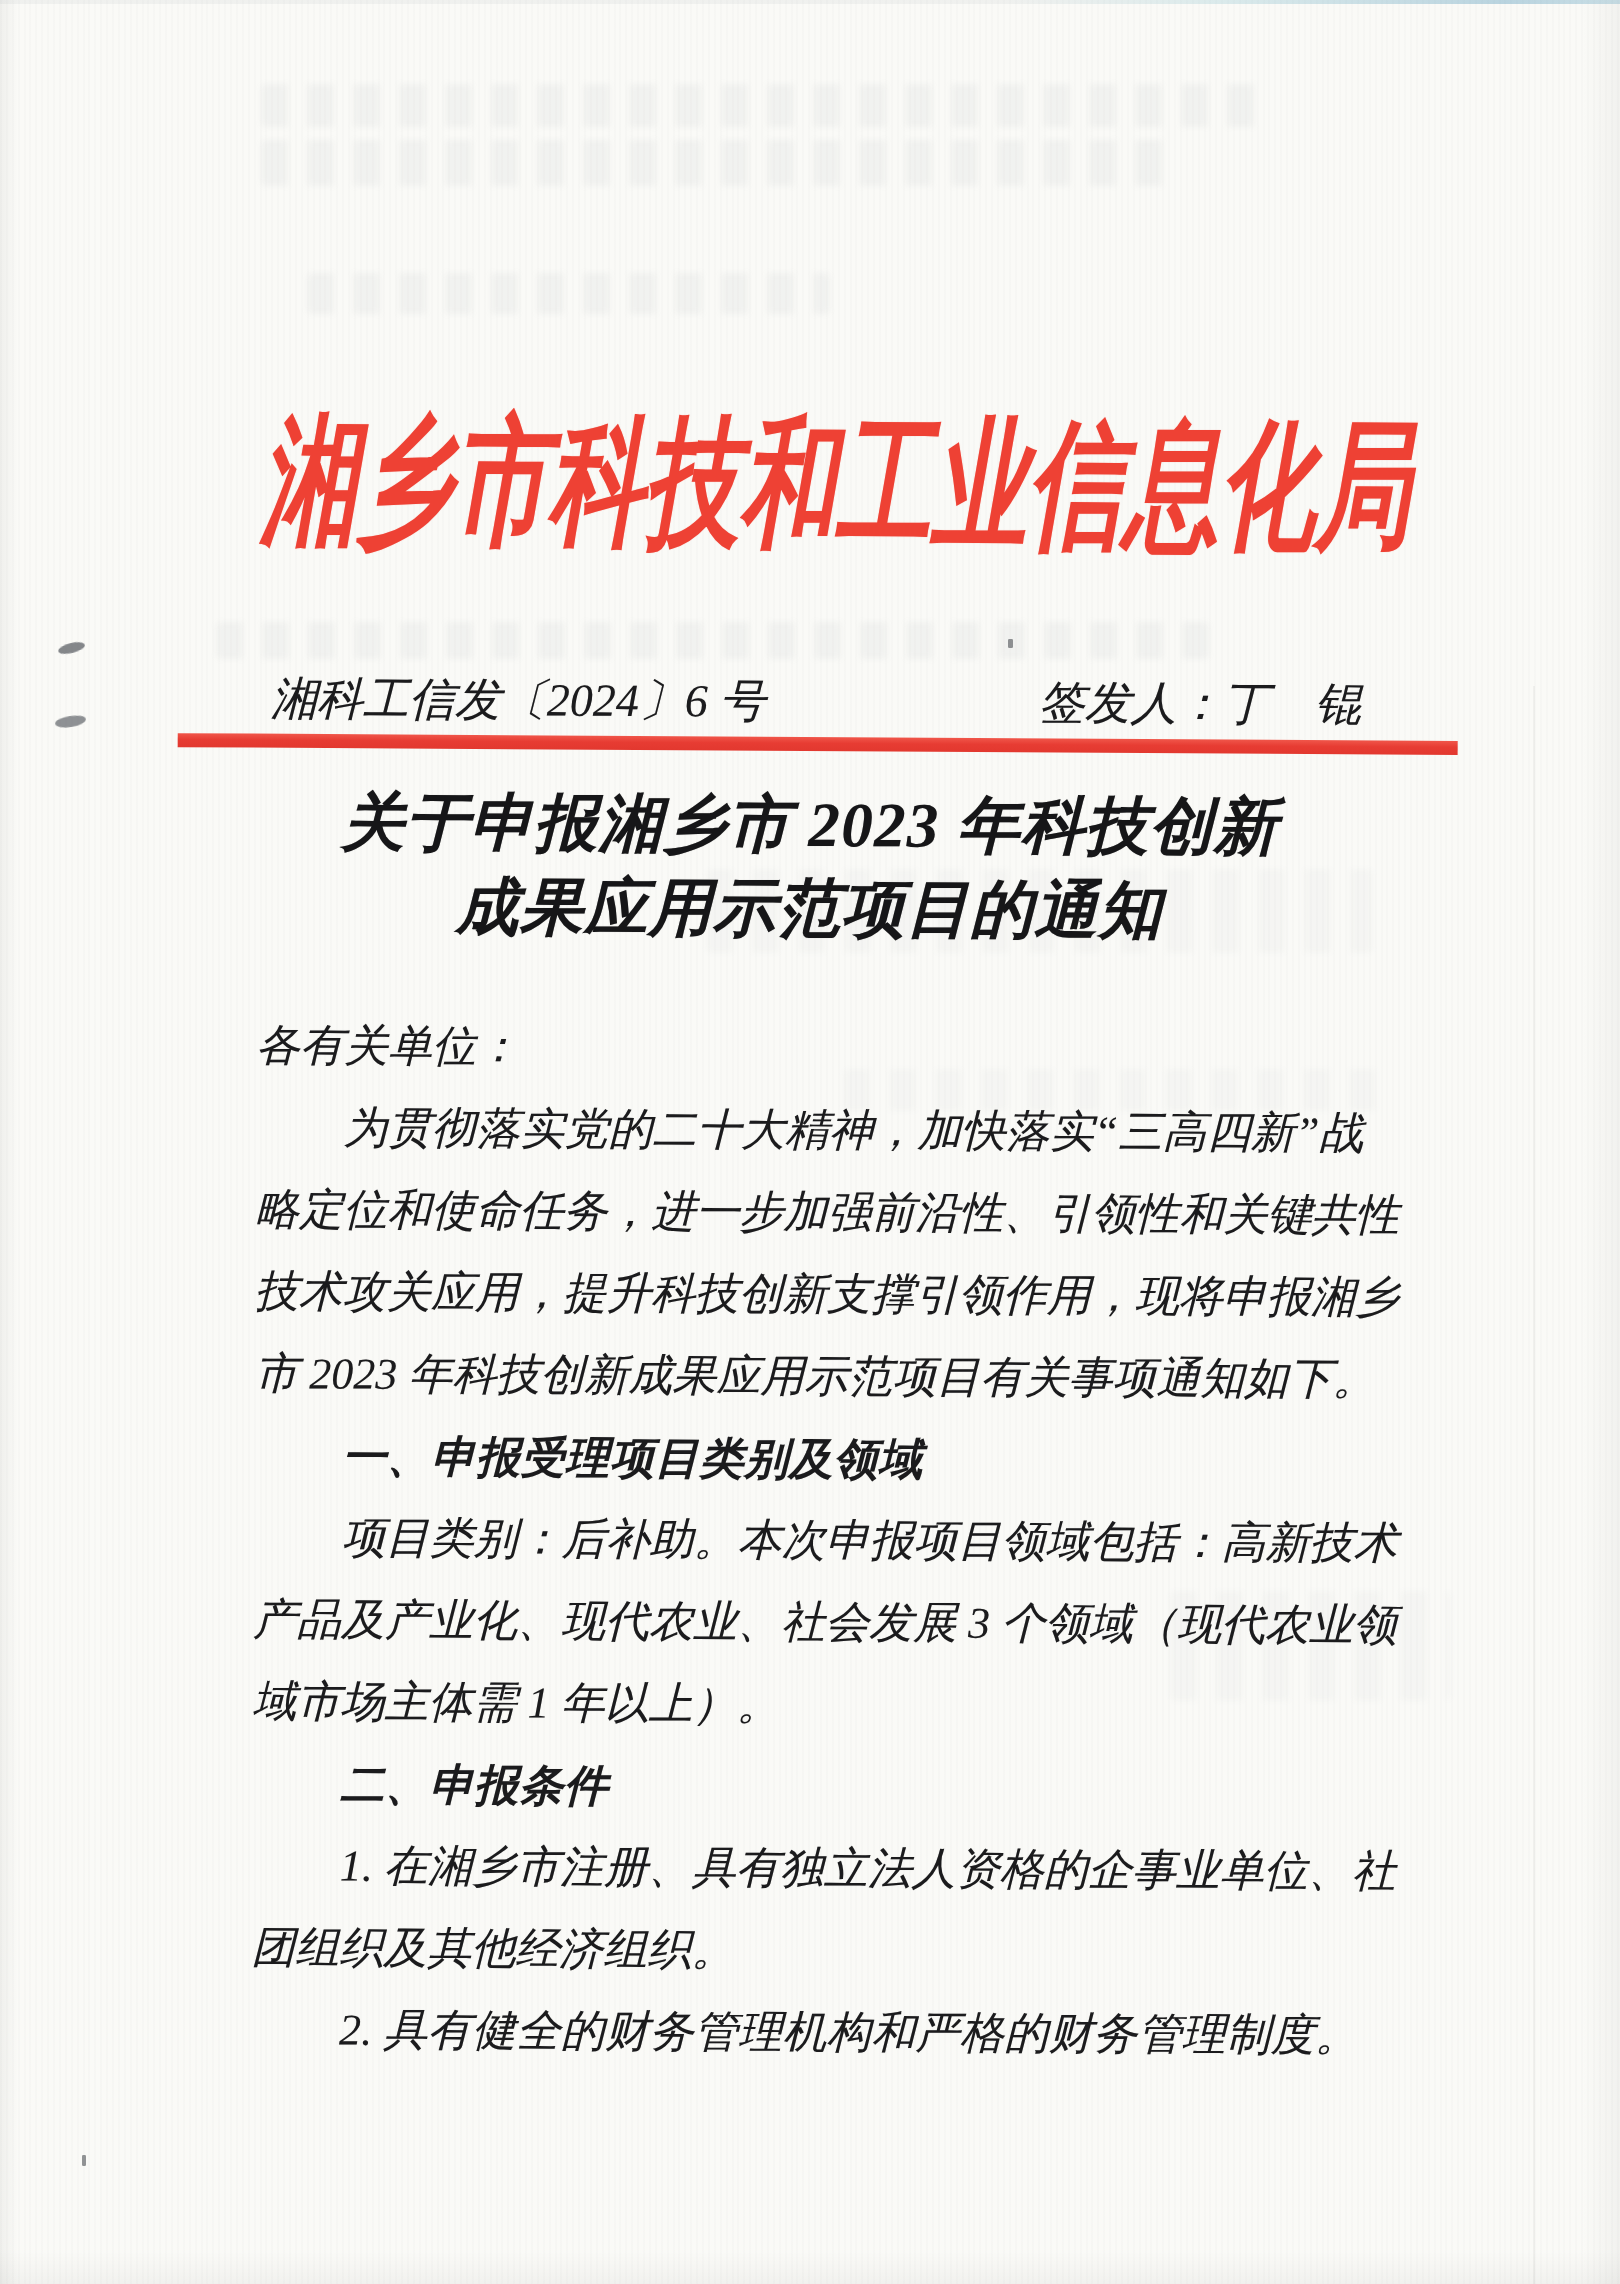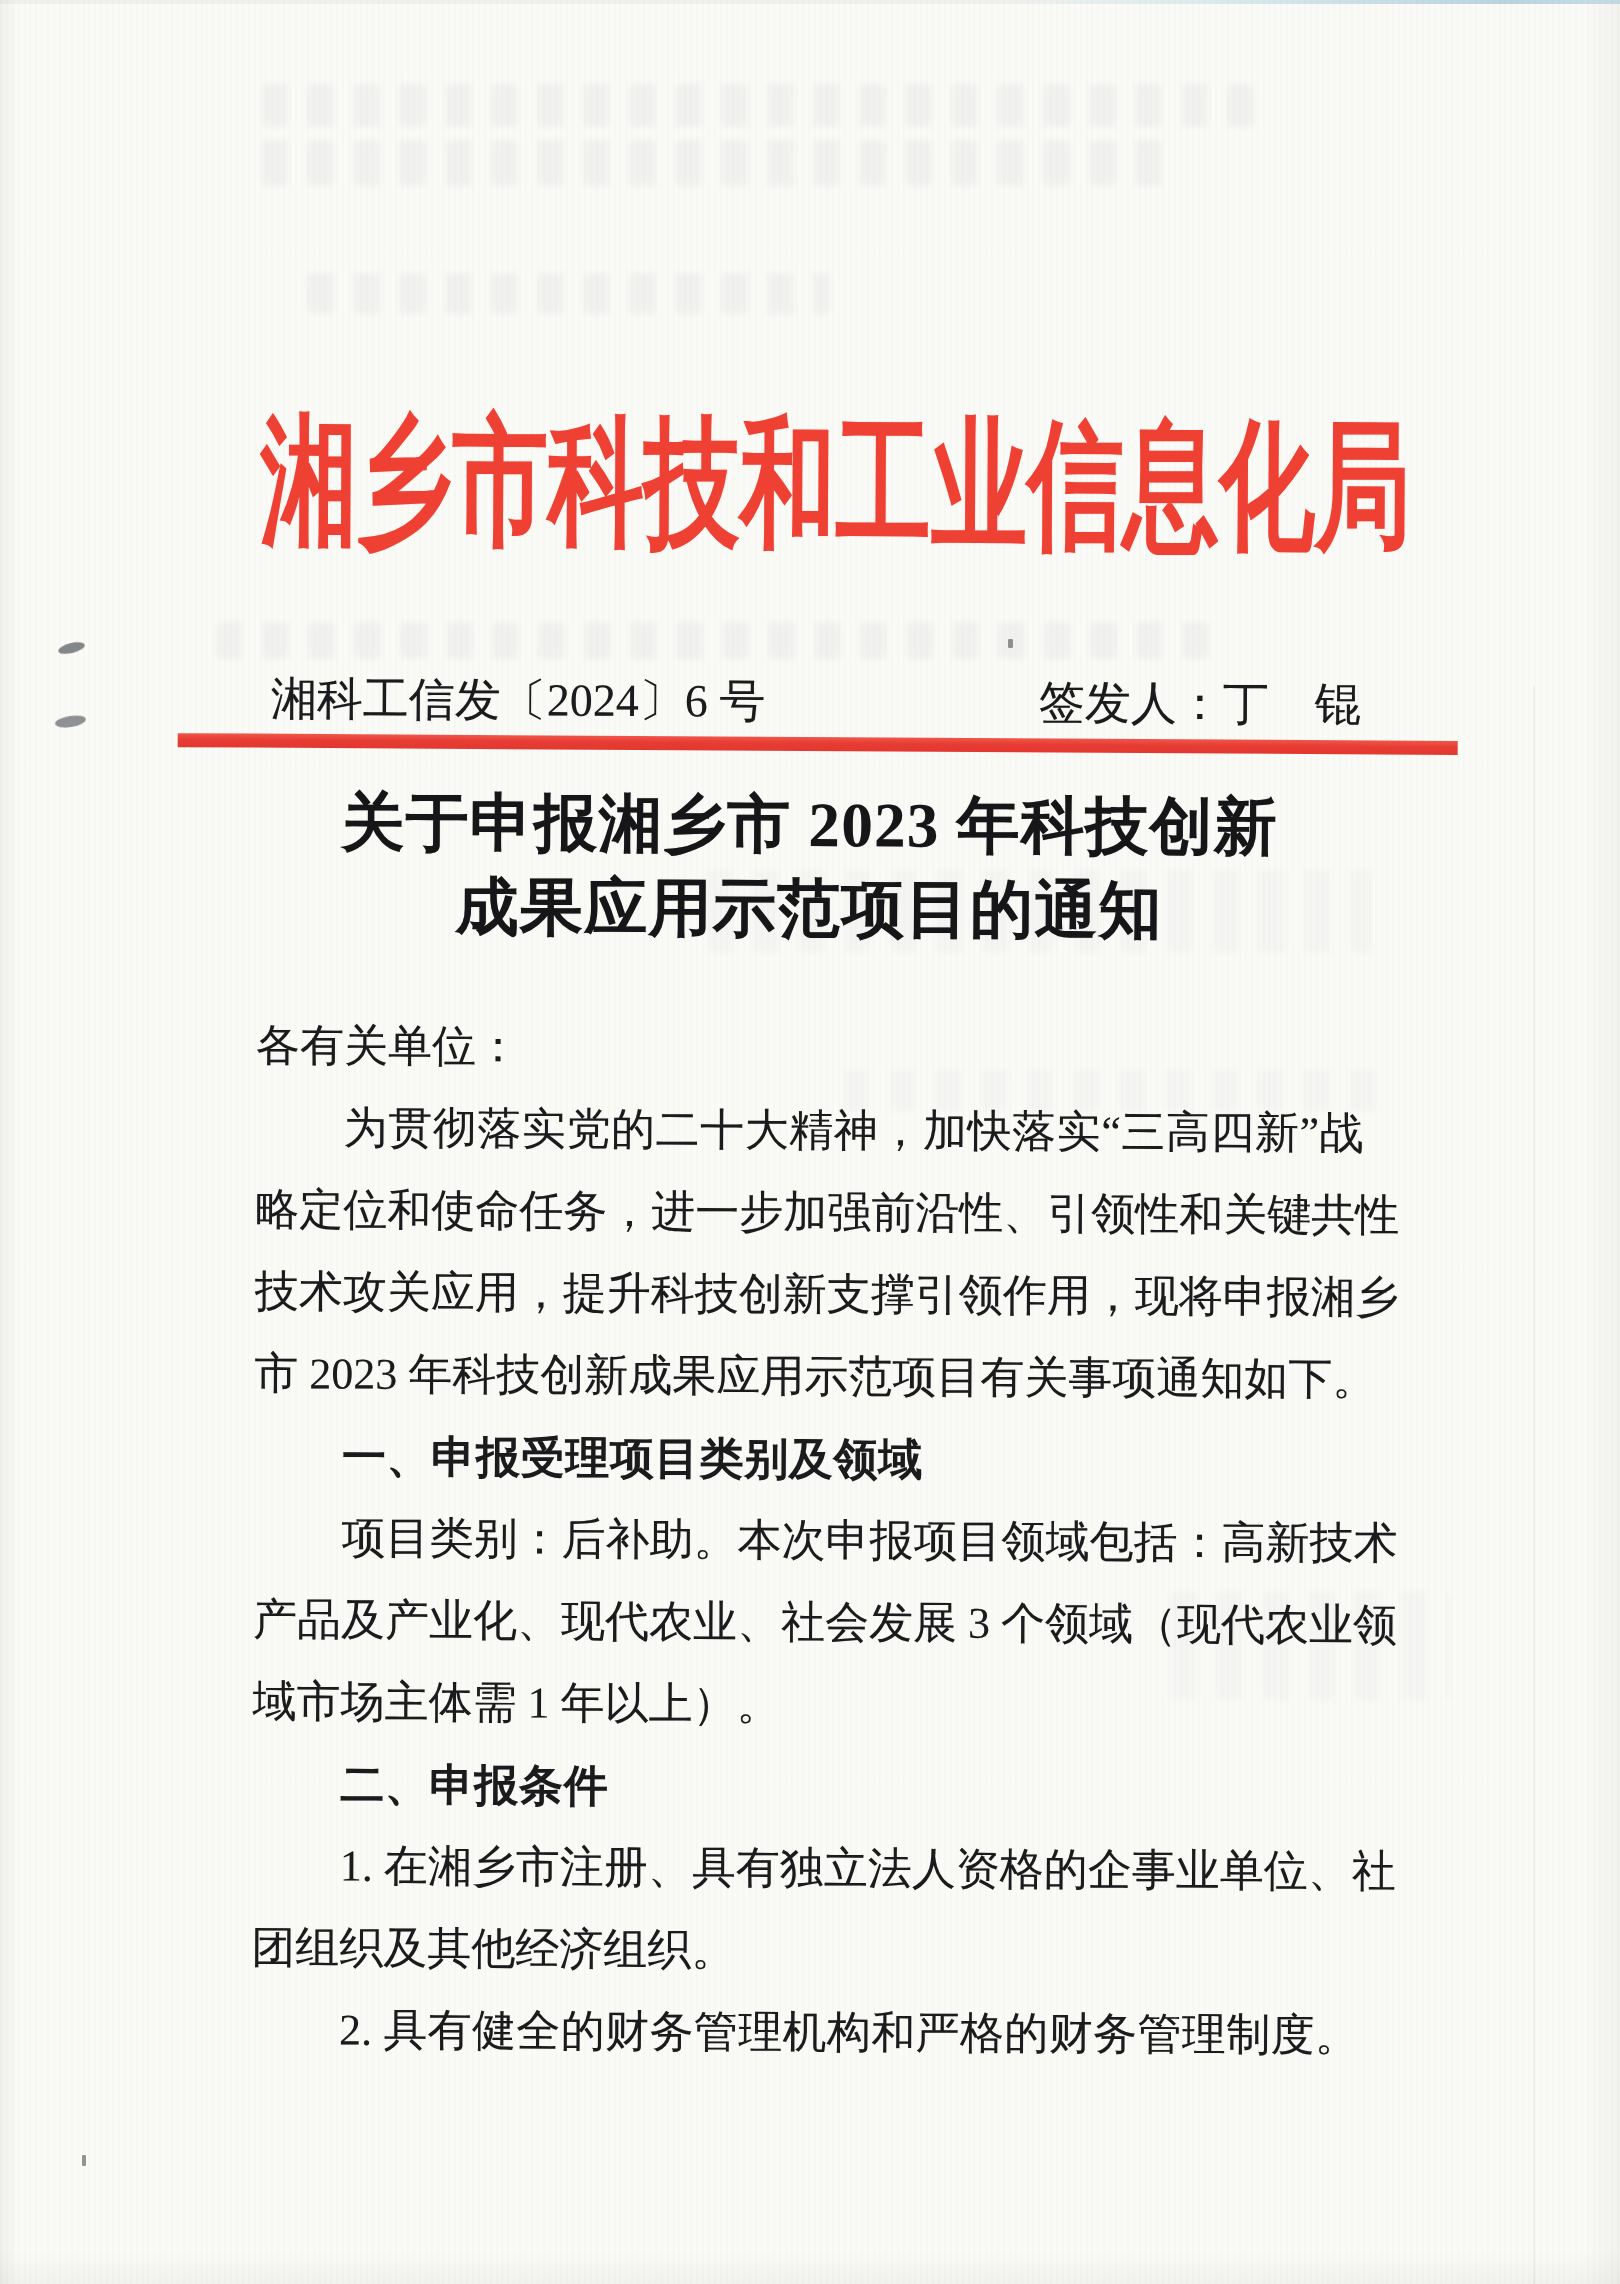--- a/index.html
+++ b/index.html
@@ -11,20 +11,21 @@
     position: relative;
   }
   .page {
     position: absolute; inset: 0;
     background:
       linear-gradient(90deg, rgba(0,0,0,0.045) 0, rgba(0,0,0,0.0) 18.3px),
       linear-gradient(270deg, rgba(0,0,0,0.035) 0, rgba(0,0,0,0.0) 39px),
       linear-gradient(0deg, rgba(0,0,0,0.035) 0, rgba(0,0,0,0.0) 33px),
       repeating-linear-gradient(90deg, rgba(120,124,130,0.028) 0 2px, rgba(0,0,0,0) 2px 5.9px),
       #fafaf7;
+    font-style: italic;
   }
   
   .top-edge {
     position: absolute; left: 0; top: 0; width: 100%; height: 3.9px;
     background: linear-gradient(90deg,
       rgba(150,160,165,0.10) 0 62%,
       rgba(110,180,195,0.22) 75%,
       rgba(80,150,185,0.38) 93%, rgba(90,160,190,0.30) 100%);
   }
   .right-crease {

